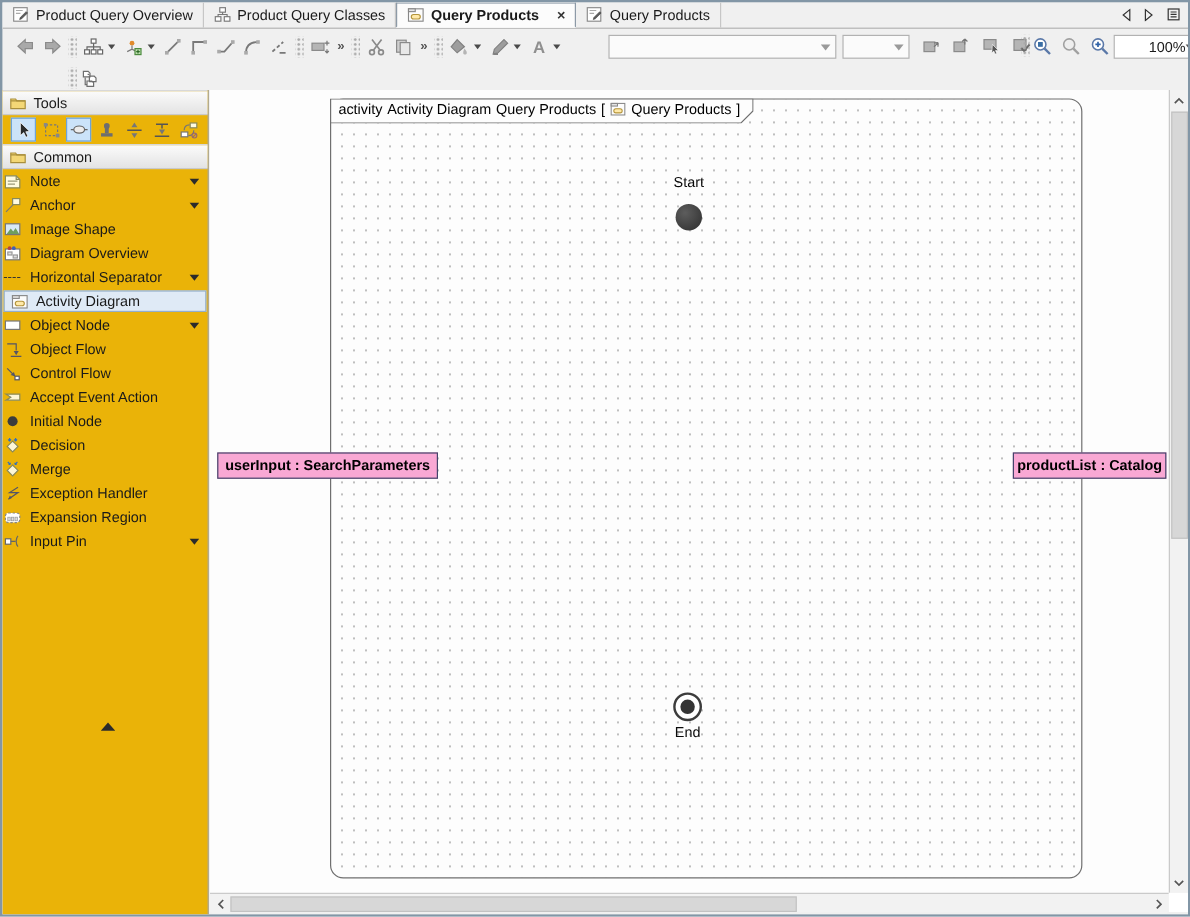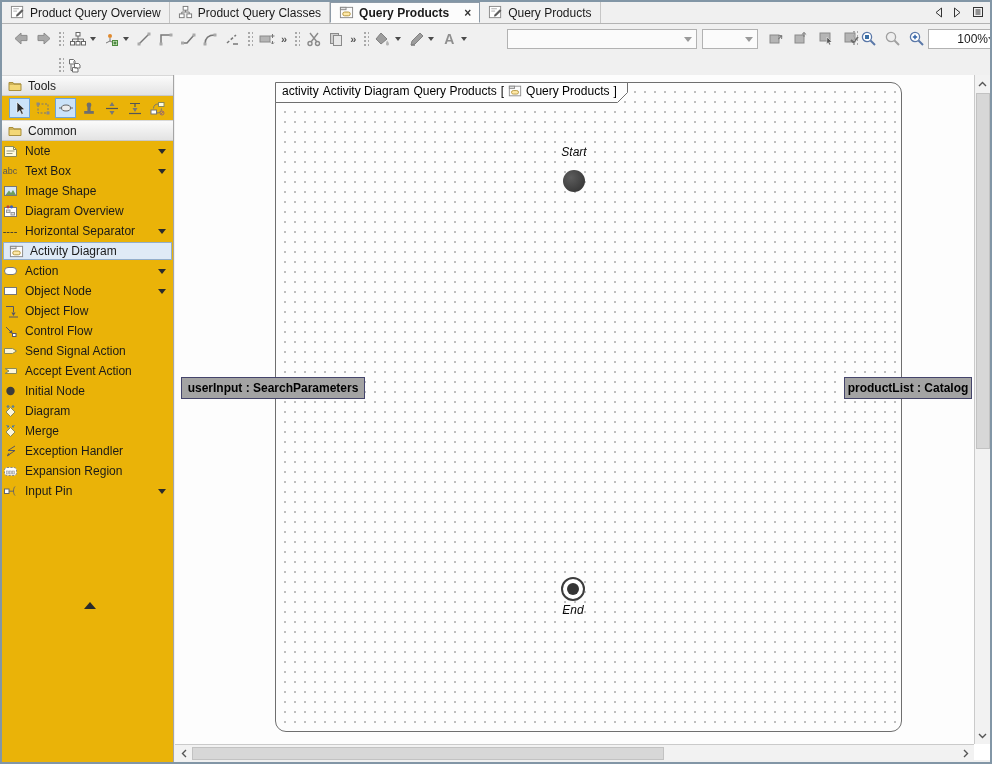--- a/index.html
+++ b/index.html
@@ -40,23 +40,23 @@
     background:#dfeaf6;border:1px solid #93aecb;box-sizing:border-box;}
   .upmore{position:absolute;left:82px;top:527px;width:0;height:0;border-left:6px solid transparent;border-right:6px solid transparent;border-bottom:7px solid #2b2b2b;}
   .icglyph{font-size:9px;color:#555;letter-spacing:0;}
   
   .canvas{position:absolute;left:173px;top:73px;width:799px;height:669px;background:#fdfdfd;overflow:hidden;}
   .frame{position:absolute;left:100px;top:7px;width:627px;height:650px;border:1px solid #6f6f6f;border-radius:11px;box-sizing:border-box;
     background-image:radial-gradient(circle,#bfbfbf 0.9px,transparent 1px);background-size:10px 10px;background-position:4px 4px;}
   .frametab{position:absolute;left:-1px;top:-1px;width:353px;height:21px;}
   .frametab .txt{position:absolute;left:7px;top:2px;display:flex;align-items:center;gap:4px;white-space:nowrap;font-size:12px;color:#000;}
   .b{font-weight:normal;}
-  .param{position:absolute;height:22px;box-sizing:border-box;background:#a3a3a3;border:1px solid #44446b;
+  .param{position:absolute;height:22px;box-sizing:border-box;background:#f9a8d4;border:1px solid #44446b;
     display:flex;align-items:center;justify-content:center;font-weight:bold;font-size:12px;color:#000;}
-  .nodelabel{position:absolute;text-align:center;font-size:12px;color:#0a0a0a;font-style:italic;}
+  .nodelabel{position:absolute;text-align:center;font-size:12px;color:#0a0a0a;}
   .initial{position:absolute;width:22px;height:22px;border-radius:50%;background:radial-gradient(circle at 36% 34%,#5d5d5d,#2d2d2d);}
   .final{position:absolute;width:24px;height:24px;border-radius:50%;border:2px solid #3c3c3c;background:#fff;box-sizing:border-box;
     display:flex;align-items:center;justify-content:center;}
   .final .dot{width:12px;height:12px;border-radius:50%;background:#343434;}
   
   .vscroll{position:absolute;right:0;top:73px;width:16px;height:669px;background:#f2f2f2;border-left:1px solid #cacaca;box-sizing:border-box;}
   .hscroll{position:absolute;left:173px;top:742px;width:799px;height:16px;background:#f2f2f2;border-top:1px solid #cacaca;box-sizing:border-box;}
   .sbtn{position:absolute;width:15px;height:15px;display:flex;align-items:center;justify-content:center;background:#f2f2f2;}
   .vthumb{position:absolute;left:1px;top:18px;width:14px;height:356px;background:#d7d7d7;border:1px solid #c2c2c2;box-sizing:border-box;}
   .hthumb{position:absolute;top:2px;left:17px;width:472px;height:13px;background:#d7d7d7;border:1px solid #c2c2c2;box-sizing:border-box;}
@@ -375,22 +375,27 @@
           <svg width="15" height="14" viewBox="0 0 15 14">
             <path d="M1.5 2.5h9l3 3v7h-12z" fill="#fffbe0" stroke="#8a8a5a"></path>
             <path d="M10.5 2.5v3h3" fill="none" stroke="#8a8a5a"></path>
             <path d="M3.5 7h8M3.5 9.5h6" stroke="#9a9a7a"></path>
           </svg>
         </span>
       <span>Note</span>
       <span class="dd"></span>
     </div>
     <div class="item">
-      <span class="iw icglyph">abc</span>
-      <span>Text Box</span>
+      <span class="iw">
+          <svg width="15" height="14" viewBox="0 0 15 14">
+            <path d="M2 12.5 8 6.5" stroke="#777"></path>
+            <rect x="7.5" y="1.5" width="6" height="5" fill="#fffbe0" stroke="#8a8a5a"></rect>
+          </svg>
+        </span>
+      <span>Anchor</span>
       <span class="dd"></span>
     </div>
     <div class="item">
       <span class="iw">
           <svg width="15" height="14" viewBox="0 0 15 14">
             <rect x="1.5" y="2.5" width="12" height="9" fill="#d8e8f6" stroke="#777"></rect>
             <path d="M2.5 11 6 6.5 8 9l2-3 3 5z" fill="#6f9e5f"></path>
           </svg>
         </span>
       <span>Image Shape</span>
@@ -418,29 +423,20 @@
           <rect x="1.5" y="2.5" width="13" height="11" fill="#fcfcfc" stroke="#888"></rect>
           <rect x="1.5" y="2.5" width="6" height="2.5" fill="#e4e4e4" stroke="#888"></rect>
           <rect x="4" y="7.5" width="8" height="4" rx="2" fill="#ffe9a8" stroke="#b3933a"></rect>
         </svg>
       <span>Activity Diagram</span>
     </div>
 
     <div class="item">
       <span class="iw">
           <svg width="15" height="14" viewBox="0 0 15 14">
-            <rect x="1.5" y="3.5" width="12" height="7" rx="3.5" fill="#fff" stroke="#777"></rect>
-          </svg>
-        </span>
-      <span>Action</span>
-      <span class="dd"></span>
-    </div>
-    <div class="item">
-      <span class="iw">
-          <svg width="15" height="14" viewBox="0 0 15 14">
             <rect x="1.5" y="3.5" width="12" height="7" fill="#fff" stroke="#777"></rect>
           </svg>
         </span>
       <span>Object Node</span>
       <span class="dd"></span>
     </div>
     <div class="item">
       <span class="iw">
           <svg width="15" height="14" viewBox="0 0 15 14">
             <path d="M3 2.5h7.5V8" fill="none" stroke="#556"></path>
@@ -456,28 +452,20 @@
             <path d="M3 3l6 6" stroke="#556"></path>
             <path d="M9.8 9.8 5.9 8.6l2.7-2.7z" fill="#556"></path>
             <rect x="9.5" y="9.5" width="3.5" height="3" fill="#fff" stroke="#556"></rect>
           </svg>
         </span>
       <span>Control Flow</span>
     </div>
     <div class="item">
       <span class="iw">
           <svg width="15" height="14" viewBox="0 0 15 14">
-            <path d="M1.5 4.5h8l4 2.5-4 2.5h-8z" fill="#fdf6d8" stroke="#8a8a5a"></path>
-          </svg>
-        </span>
-      <span>Send Signal Action</span>
-    </div>
-    <div class="item">
-      <span class="iw">
-          <svg width="15" height="14" viewBox="0 0 15 14">
             <path d="M2 4.5h11.5v5H2l4-2.5z" fill="#fdf6d8" stroke="#8a8a5a"></path>
           </svg>
         </span>
       <span>Accept Event Action</span>
     </div>
     <div class="item">
       <span class="iw">
           <svg width="15" height="14" viewBox="0 0 15 14">
             <circle cx="7.5" cy="7" r="4.2" fill="#3c3c3c"></circle>
           </svg>
@@ -485,21 +473,21 @@
       <span>Initial Node</span>
     </div>
     <div class="item">
       <span class="iw">
           <svg width="15" height="14" viewBox="0 0 15 14">
             <path d="M7.5 3.5 12 8l-4.5 4.5L3 8z" fill="#fdf6d8" stroke="#8a8a5a"></path>
             <path d="M5 1v2.5M5 3.5 3.8 2.2M5 3.5 6.2 2.2" stroke="#2f6fbf" fill="none"></path>
             <path d="M10 1v2.5M10 3.5 8.8 2.2M10 3.5l1.2-1.3" stroke="#2f6fbf" fill="none"></path>
           </svg>
         </span>
-      <span>Diagram</span>
+      <span>Decision</span>
     </div>
     <div class="item">
       <span class="iw">
           <svg width="15" height="14" viewBox="0 0 15 14">
             <path d="M7.5 3.5 12 8l-4.5 4.5L3 8z" fill="#fdf6d8" stroke="#8a8a5a"></path>
             <path d="M3.5 1 5.5 3M5.5 3V1.6M5.5 3H4.1" stroke="#2f6fbf" fill="none"></path>
             <path d="M11.5 1 9.5 3M9.5 3V1.6M9.5 3h1.4" stroke="#2f6fbf" fill="none"></path>
           </svg>
         </span>
       <span>Merge</span>

